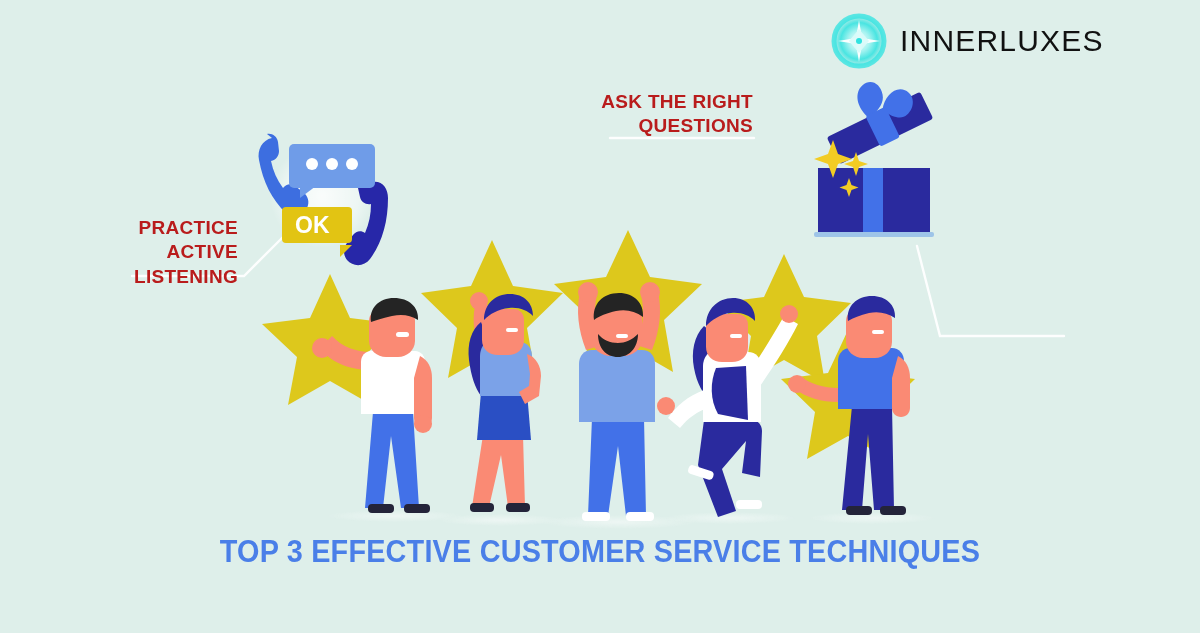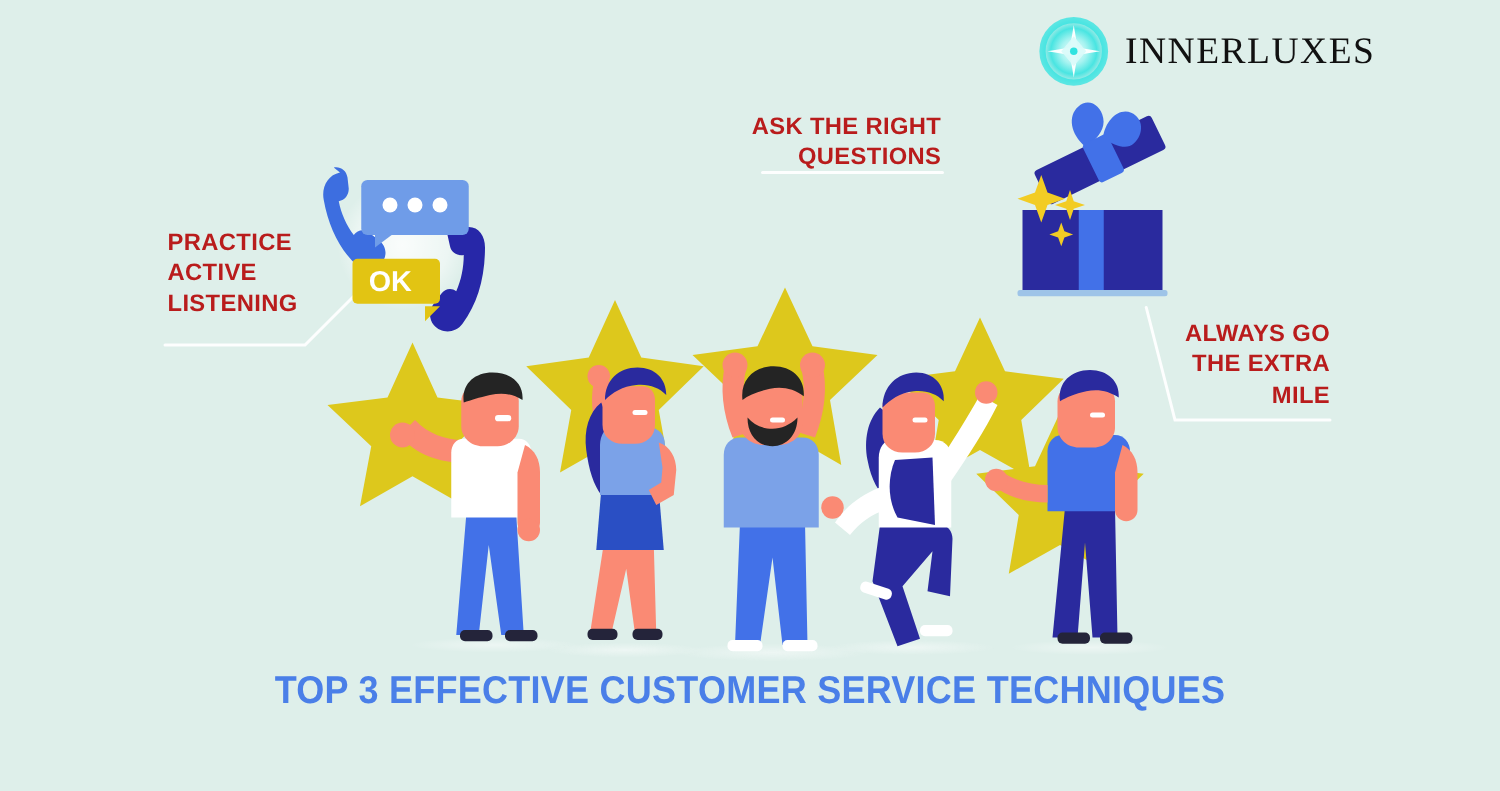--- a/index.html
+++ b/index.html
@@ -30,34 +30,34 @@
     height: 62px;
     position: relative;
     flex: none;
   }
   .brand-text {
     font-size: 30px;
     letter-spacing: 1.2px;
     font-weight: 400;
     color: #111111;
     white-space: nowrap;
-    font-family: Liberation Serif, serif;
+    font-family: Liberation Sans, sans-serif;
   }
 
   
   .callout {
     position: absolute;
     color: #b91c1c;
     font-weight: bold;
     font-size: 19px;
     line-height: 1.28;
     letter-spacing: 0.3px;
     white-space: pre-line;
   }
-  #callout-listening { left: 134px; top: 183px; text-align: left; }
+  #callout-listening { left: 134px; top: 216px; text-align: right; }
   #callout-questions { left: 530px; top: 90px; width: 223px; text-align: right; }
   #callout-extramile { left: 880px; top: 256px; width: 184px; text-align: right; }
 
   
   #main-title {
     position: absolute;
     left: 0;
     right: 0;
     top: 534px;
     text-align: center;
@@ -244,19 +244,16 @@
     <div class="brand-text">INNERLUXES</div>
   </div>
 
   <div class="callout" id="callout-listening">PRACTICE
 ACTIVE
 LISTENING</div>
 
   <div class="callout" id="callout-questions">ASK THE RIGHT
 QUESTIONS</div>
 
-  <div class="callout" id="callout-extramile">ALWAYS GO
-THE EXTRA
-MILE</div>
 
   <div id="main-title">TOP 3 EFFECTIVE CUSTOMER SERVICE TECHNIQUES</div>
 
 </div>
 
 </body></html>

